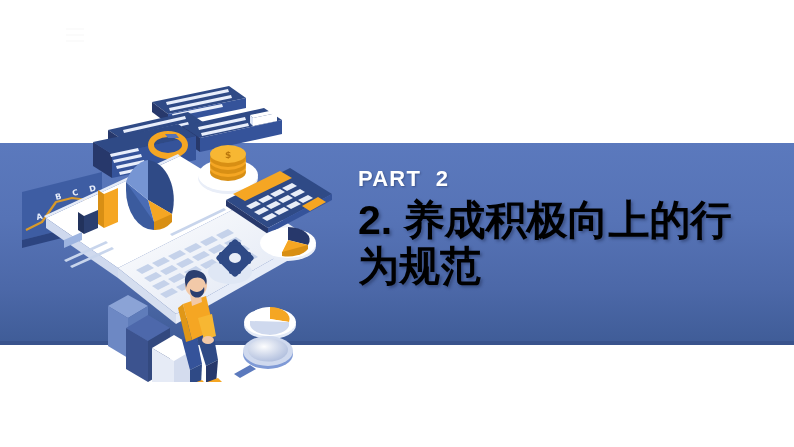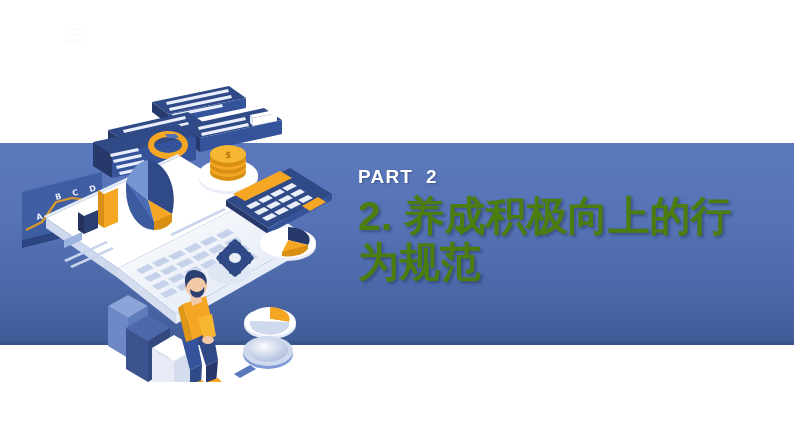--- a/index.html
+++ b/index.html
@@ -21,27 +21,27 @@
   }
   .band-bottom-edge{
     position:absolute;left:0;top:341px;width:794px;height:4px;
     background:#39538c;
   }
   
   .textblock{
     position:absolute;left:358px;top:166px;width:420px;
   }
   .part-label{
-    color:#ffffff;font-size:19px;font-weight:bold;
+    color:#ffffff;font-size:22px;font-weight:bold;
     letter-spacing:1.2px;
     text-shadow:1px 1px 2px rgba(30,45,85,.45);
     margin:0 0 6px 0;white-space:pre;
   }
   .main-title{
-    color:#4d7c0f;
+    color:#000000;
     font-size:41px;font-weight:bold;
     line-height:1.12;
     letter-spacing:0px;
     text-shadow:2px 2px 3px rgba(28,42,80,.45);
     margin:0;
     width:400px;
   }
   
   .illus{
     position:absolute;left:20px;top:72px;width:330px;height:305px;

